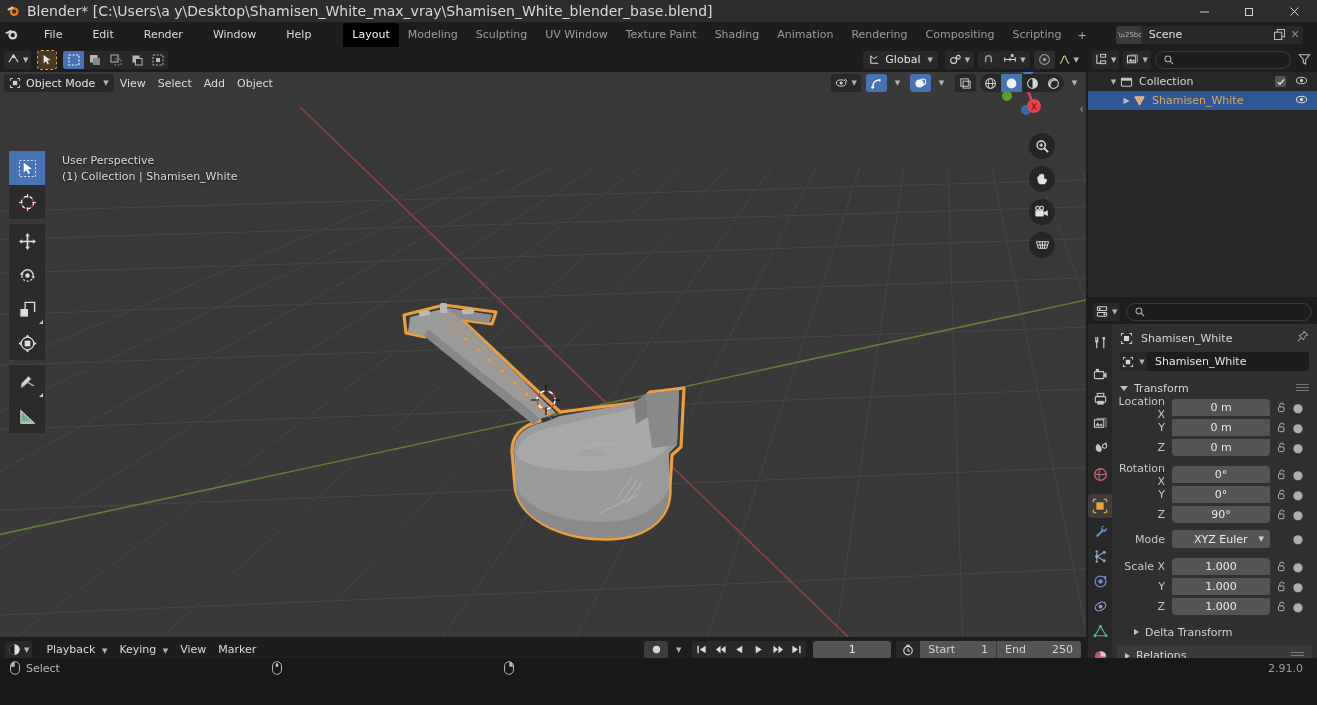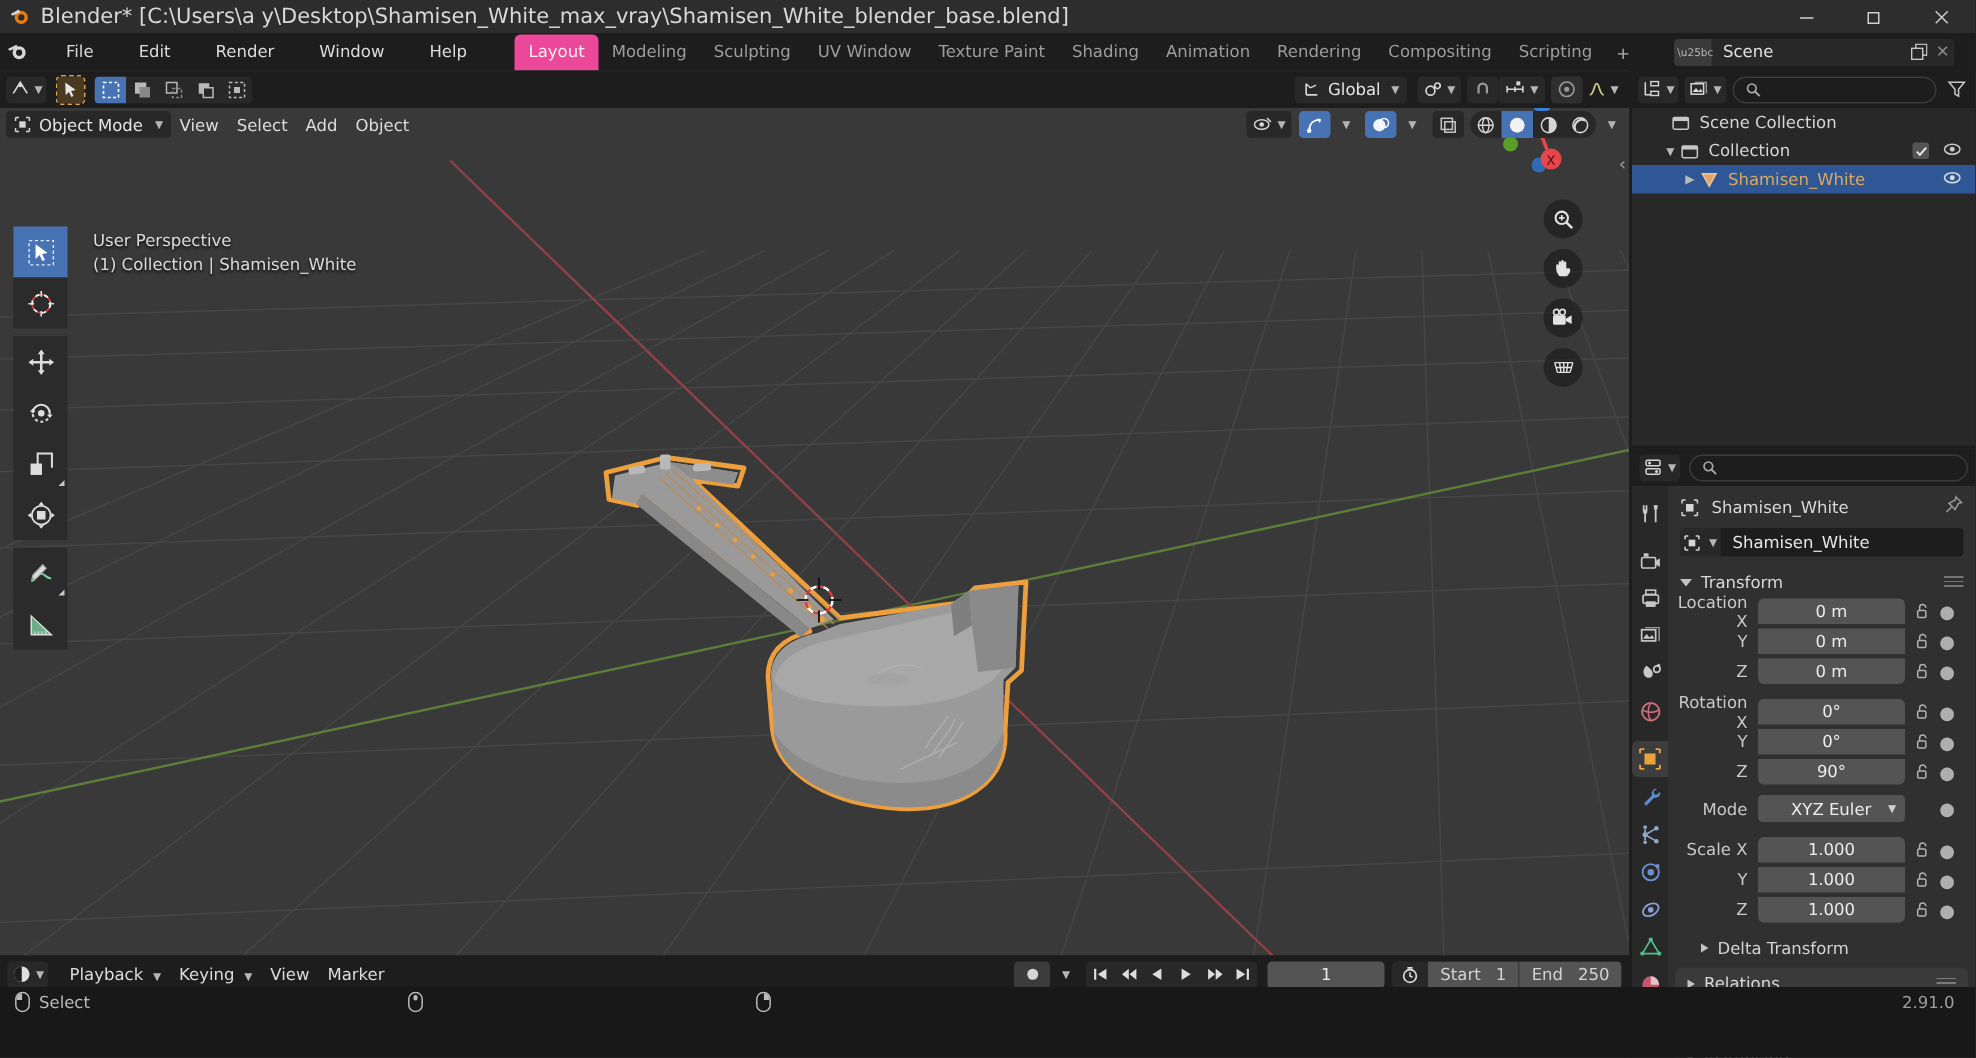--- a/index.html
+++ b/index.html
@@ -13,21 +13,21 @@
   .titlebar .title { font-size:14px; color:#d8d8d8; white-space:nowrap; }
   .winbtns { margin-left:auto; display:flex; height:22px; }
   .winbtn { width:45px; height:22px; display:flex; align-items:center; justify-content:center; color:#cfcfcf; }
 
   
   .topbar { height:25px; background:#1d1d1d; display:flex; align-items:center; padding:0 4px; gap:16px; }
   .tb-logo { width:20px; height:20px; display:flex; align-items:center; justify-content:center; margin-right:2px;}
   .menu { padding:3px 7px; font-size:11px; color:#dcdcdc; border-radius:3px; white-space:nowrap;}
   .wstabs { display:flex; align-items:flex-end; height:25px; margin-left:9px; }
   .wstab { padding:5px 9px 6px; font-size:11px; color:#9d9d9d; white-space:nowrap; border-radius:4px 4px 0 0; }
-  .wstab.active { background:#ec4899; color:#f0f0f0; }
+  .wstab.active { background:#000000; color:#f0f0f0; }
   .wstab.plus { color:#b0b0b0; padding:5px 7px; }
   .scenefield { display:flex; align-items:center; height:18px; background:#282828; border-radius:3px; margin-left:6px; }
   .sf-icon { width:25px; height:18px; background:#3a3a3a; border-radius:3px 0 0 3px; display:flex; align-items:center; justify-content:center; gap:1px;}
   .sf-name { padding:0 8px; min-width:130px; font-size:11px; color:#e2e2e2; line-height:18px;}
   .sf-btn { width:17px; height:18px; display:flex; align-items:center; justify-content:center; color:#c9c9c9; }
   .sf-x { width:15px; color:#8a8a8a; display:flex; align-items:center; justify-content:center;}
 
   
   .main { position:relative; height:658px; }
 
@@ -63,21 +63,21 @@
   .navbtn { width:26px; height:26px; border-radius:50%; background:rgba(26,26,26,.62); display:flex; align-items:center; justify-content:center;}
   .vp-collapse { position:absolute; right:2px; top:55px; color:#9a9a9a; font-size:12px; z-index:5;}
 
   
   .timeline { position:absolute; left:0; top:590px; width:1086px; height:68px; background:#303030;}
   .tl-header { height:25px; background:#1d1d1d; display:flex; align-items:center; padding:0 5px; }
   .tl-playbtns { display:flex; background:#282828; border-radius:3px; overflow:hidden; height:18px; margin-left:6px;}
   .tl-pb { width:19px; height:18px; display:flex; align-items:center; justify-content:center; }
   .tl-field { height:18px; background:#545454; border-radius:3px; display:flex; align-items:center; justify-content:center; color:#eaeaea; font-size:11px;}
   .tl-grp { display:flex; align-items:center; height:18px; background:#282828; border-radius:3px; overflow:hidden; margin-left:5px;}
-  .tl-grp .seg { display:flex; align-items:center; padding:0 8px; height:18px; gap:10px; font-size:11px; color:#d2d2d2;}
+  .tl-grp .seg { display:flex; align-items:center; padding:0 8px; height:18px; gap:26px; font-size:11px; color:#d2d2d2;}
   .tl-ruler { position:relative; height:22px; background:#2b2b2b; overflow:hidden;}
   .tl-tick { position:absolute; top:3px; font-size:10px; color:#8c8c8c; transform:translateX(-50%);}
   .tl-playhead { position:absolute; top:1px; height:16px; min-width:26px; background:#4772b3; border-radius:3px; color:#fff; font-size:10px; display:flex; align-items:center; justify-content:center; transform:translateX(-50%); }
   .tl-scroll { position:absolute; left:8px; right:10px; top:46px; height:11px; background:#888; border-radius:6px;}
   .tl-scroll .nub { position:absolute; top:3px; width:5px; height:5px; border-radius:50%; background:#555;}
 
   
   .outliner { position:absolute; left:1088px; top:0; width:229px; height:250px; background:#282828;}
   .ol-header { height:25px; background:#1d1d1d; display:flex; align-items:center; padding:0 4px; gap:4px;}
   .ol-search { flex:1; height:18px; background:#1d1d1d; border:1px solid #3b3b3b; border-radius:9px; display:flex; align-items:center; padding:0 8px; gap:5px; }
@@ -751,28 +751,20 @@
               <line x1="6.6" y1="6.6" x2="10" y2="10" stroke="#a8a8a8" stroke-width="1.4"></line>
             </svg>
         </div>
         <div class="hdr-btn plain" style="padding:0 2px">
           <svg width="13" height="13" viewBox="0 0 14 14">
               <path d="M1.5 2 L12.5 2 L8.3 7 L8.3 12 L5.7 10.5 L5.7 7 Z" fill="none" stroke="#c8c8c8" stroke-width="1.1"></path>
             </svg>
         </div>
       </div>
 
-      <div class="ol-row" style="padding-left:13px">
-        <div class="ol-disc"></div>
-        <svg width="13" height="12" viewBox="0 0 14 13" style="margin-right:6px">
-            <rect x="1.5" y="2.5" width="11" height="8.5" rx="1" fill="none" stroke="#c8c8c8" stroke-width="1.1"></rect>
-            <rect x="1.5" y="2.5" width="11" height="2.6" fill="#c8c8c8"></rect>
-          </svg>
-        <span>Scene Collection</span>
-      </div>
 
       <div class="ol-row" style="padding-left:19px">
         <div class="ol-disc">▼</div>
         <svg width="13" height="12" viewBox="0 0 14 13" style="margin-right:6px">
             <rect x="1.5" y="2.5" width="11" height="8.5" rx="1" fill="none" stroke="#c8c8c8" stroke-width="1.1"></rect>
             <rect x="1.5" y="2.5" width="11" height="2.6" fill="#c8c8c8"></rect>
           </svg>
         <span>Collection</span>
         <div class="ol-check">
           <svg width="8" height="8" viewBox="0 0 9 9">

